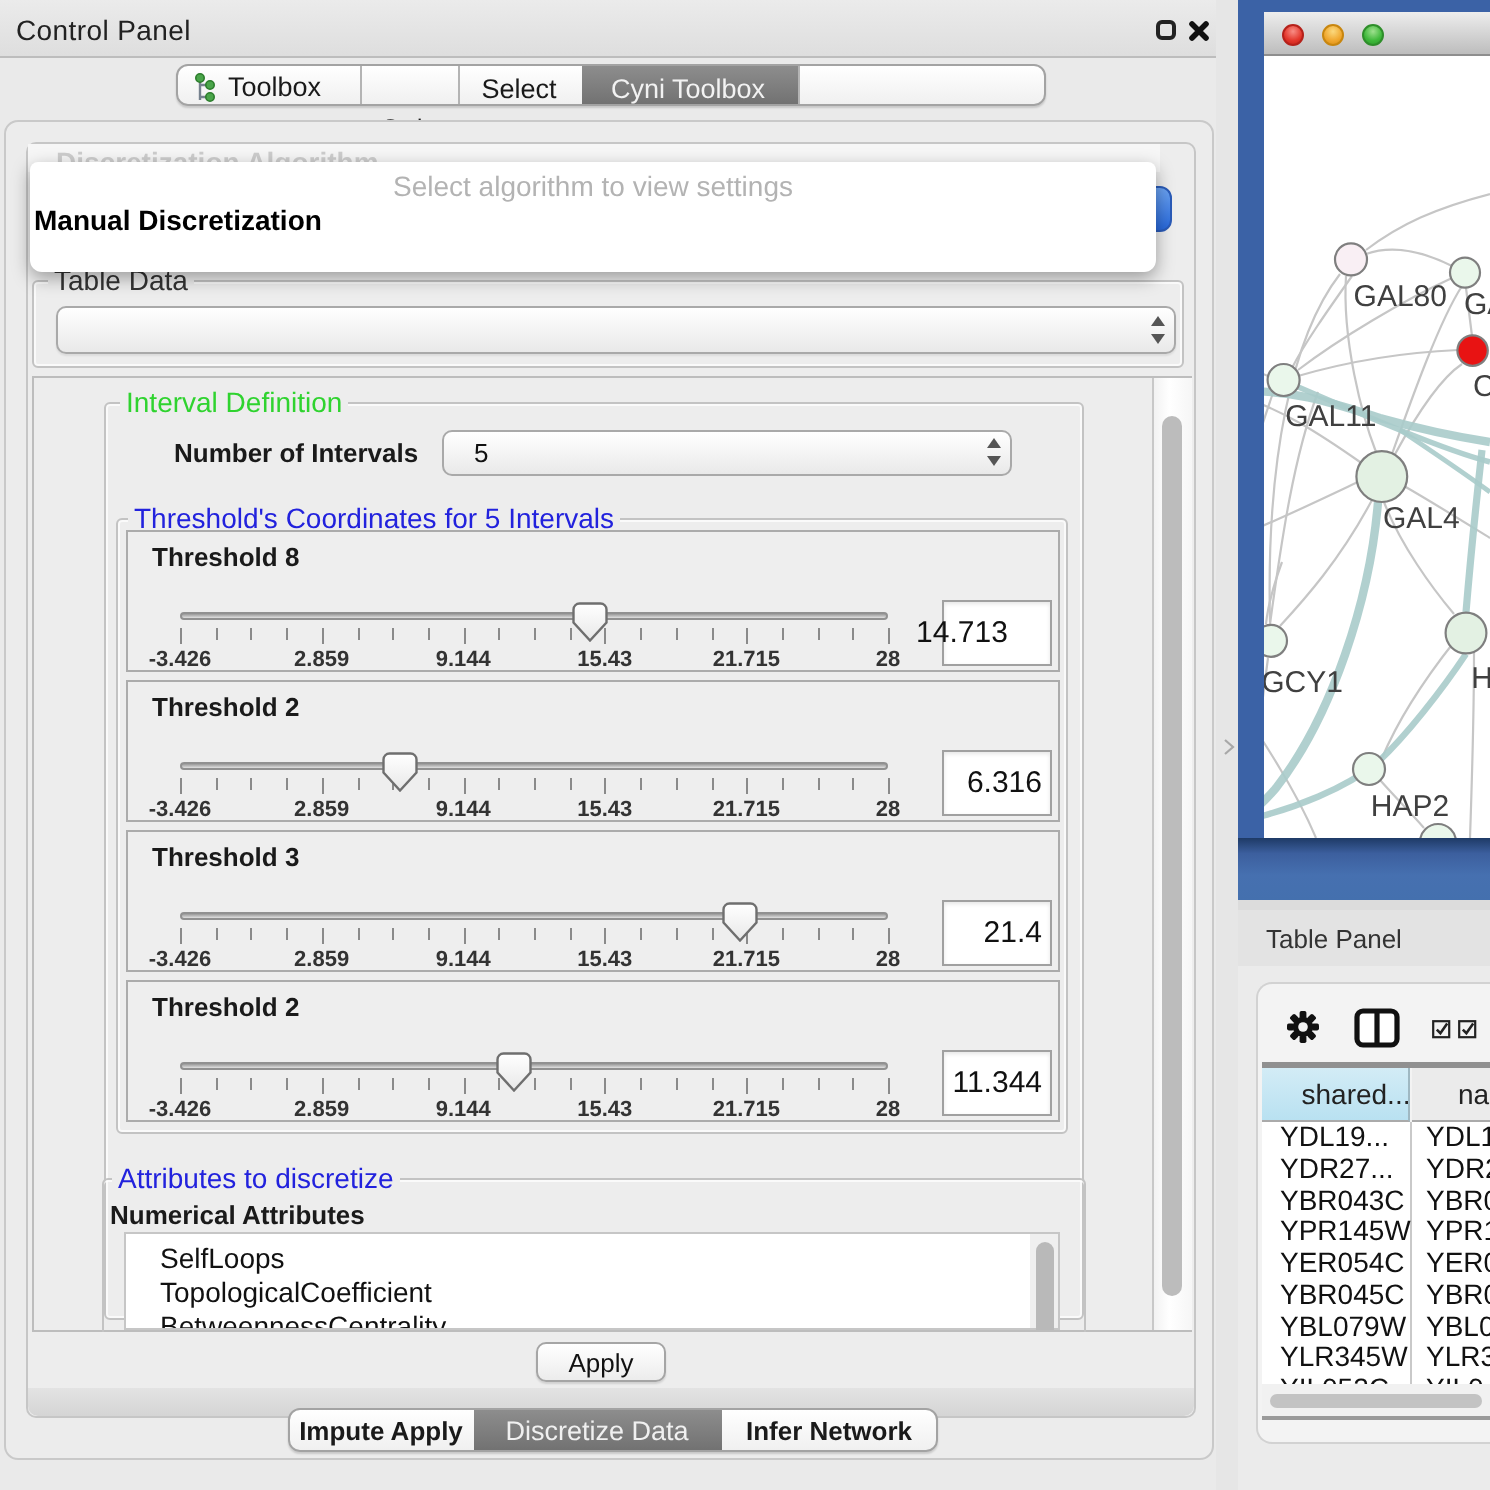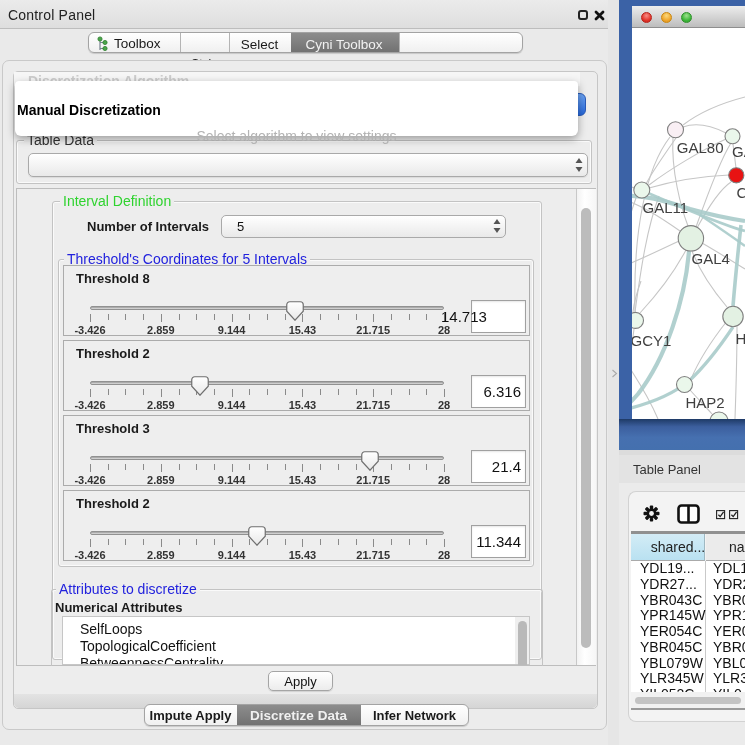--- a/index.html
+++ b/index.html
@@ -108,21 +108,21 @@
   <svg class="abs" style="left:285.6px;top:300.5px;" width="18" height="20" viewBox="0 0 17.5 20">
       <path d="M3.5 .75 h10.5 a3 3 0 0 1 3 3 v6.5 l-8.25 9 l-8.25 -9 v-6.5 a3 3 0 0 1 3 -3 z" fill="url(#tg265)" stroke="#6f6f6f" stroke-width="1.2"></path>
       <defs>
         <linearGradient id="tg265" x1="0" y1="0" x2="0" y2="1">
           <stop offset="0" stop-color="#ffffff"></stop>
           <stop offset="1" stop-color="#e8e8e8"></stop>
         </linearGradient>
       </defs>
     </svg>
   <div class="abs" style="left:471px;top:300px;width:55px;height:33px;background:#fff;border:1px solid #a0a0a0;box-shadow:inset 0 1px 2px rgba(0,0,0,.1);"></div>
-  <div class="abs" style="left:441px;top:308px;width:80px;text-align:left;font-size:15px;color:#111;">14.713</div>
+  <div class="abs" style="left:441px;top:308px;width:80px;text-align:center;font-size:15px;color:#111;">14.713</div>
   <div class="abs" style="left:63px;top:340px;width:467px;height:71px;background:#eeeeee;border:1px solid #ababab;"></div>
   <div class="abs" style="left:76px;top:346px;font-size:13px;font-weight:bold;color:#1a1a1a;">Threshold 2</div>
   <div class="abs" style="left:90px;top:381px;width:354px;height:4px;background:linear-gradient(#9a9a9a,#e0e0e0);border:1px solid #919191;border-radius:3px;"></div>
   <div class="abs" style="left:90.0px;top:389px;width:1px;height:8px;background:#8a8a8a;"></div>
     <div class="abs" style="left:107.7px;top:389px;width:1px;height:6px;background:#8a8a8a;"></div>
     <div class="abs" style="left:125.4px;top:389px;width:1px;height:6px;background:#8a8a8a;"></div>
     <div class="abs" style="left:143.1px;top:389px;width:1px;height:6px;background:#8a8a8a;"></div>
     <div class="abs" style="left:160.8px;top:389px;width:1px;height:8px;background:#8a8a8a;"></div>
     <div class="abs" style="left:178.5px;top:389px;width:1px;height:6px;background:#8a8a8a;"></div>
     <div class="abs" style="left:196.2px;top:389px;width:1px;height:6px;background:#8a8a8a;"></div>
@@ -248,25 +248,25 @@
   </div>
   <div class="abs" style="left:515px;top:616px;width:15px;height:49px;background:#efefef;border:1px solid #c6c6c6;border-left:none;"></div>
   <div class="abs" style="left:518px;top:621px;width:9px;height:44px;background:#b9b9b9;border-radius:5px 5px 0 0;"></div>
 
   <div class="abs" style="left:268px;top:671px;width:65px;height:20px;border:1px solid #a5a5a5;border-radius:5px;background:linear-gradient(#ffffff,#ececec);box-shadow:0 1px 1px rgba(0,0,0,.12);text-align:center;font-size:13px;color:#111;padding-top:2px;">Apply</div>
 
   <div class="abs" style="left:144px;top:704px;width:325px;height:22px;border:1px solid #a3a3a3;border-radius:6px;background:linear-gradient(#ffffff,#f0f0f0);box-shadow:0 1px 1px rgba(0,0,0,.15);overflow:hidden;">
     <div class="abs" style="left:92px;top:0;width:124px;height:22px;background:linear-gradient(#8d8d8d,#6f6f6f);"></div>
   </div>
   <div class="abs" style="left:144px;top:704px;width:93px;text-align:center;padding-top:4px;font-size:13px;font-weight:bold;color:#1a1a1a;">Impute Apply</div>
-  <div class="abs" style="left:237px;top:704px;width:123px;text-align:center;padding-top:4px;font-size:13.5px;color:#f0f0f0;font-weight:bold;">Discretize Data</div>
+  <div class="abs" style="left:237px;top:704px;width:123px;text-align:center;padding-top:4px;font-size:13.5px;color:#f0f0f0;">Discretize Data</div>
   <div class="abs" style="left:360px;top:704px;width:109px;text-align:center;padding-top:4px;font-size:13px;font-weight:bold;color:#1a1a1a;">Infer Network</div>
 
   <div class="abs" style="left:15px;top:81px;width:563px;height:55px;background:#ffffff;border-radius:4px 4px 6px 6px;box-shadow:0 3px 9px rgba(0,0,0,.35);z-index:40;"></div>
-  <div class="abs" style="left:15px;top:85px;width:563px;text-align:center;font-size:14px;color:#b3b3b3;z-index:41;margin-top:43px;">Select algorithm to view settings</div>
+  <div class="abs" style="left:15px;top:85px;width:563px;text-align:center;font-size:14px;color:#b3b3b3;z-index:41;">Select algorithm to view settings</div>
   <div class="abs" style="left:17px;top:102px;font-size:14px;font-weight:bold;color:#000;z-index:41;">Manual Discretization</div>
 </div>
 
 <div class="abs" style="left:608px;top:0;width:11px;height:745px;background:#e6e6e6;"></div>
 <svg class="abs" style="left:611px;top:369px;" width="7" height="9" viewBox="0 0 7 9">
     <path d="M1.5 1 L5.5 4.5 L1.5 8" stroke="#a8a8a8" stroke-width="1.1" fill="none"></path>
   </svg>
 
 <div class="abs" style="left:619px;top:0;width:126px;height:450px;background:#3b62a6;"></div>
 <div class="abs" style="left:619px;top:419px;width:126px;height:31px;background:linear-gradient(#1e3a66,#3c5f9e 25%,#4670b0 60%,#4470ae);"></div>

